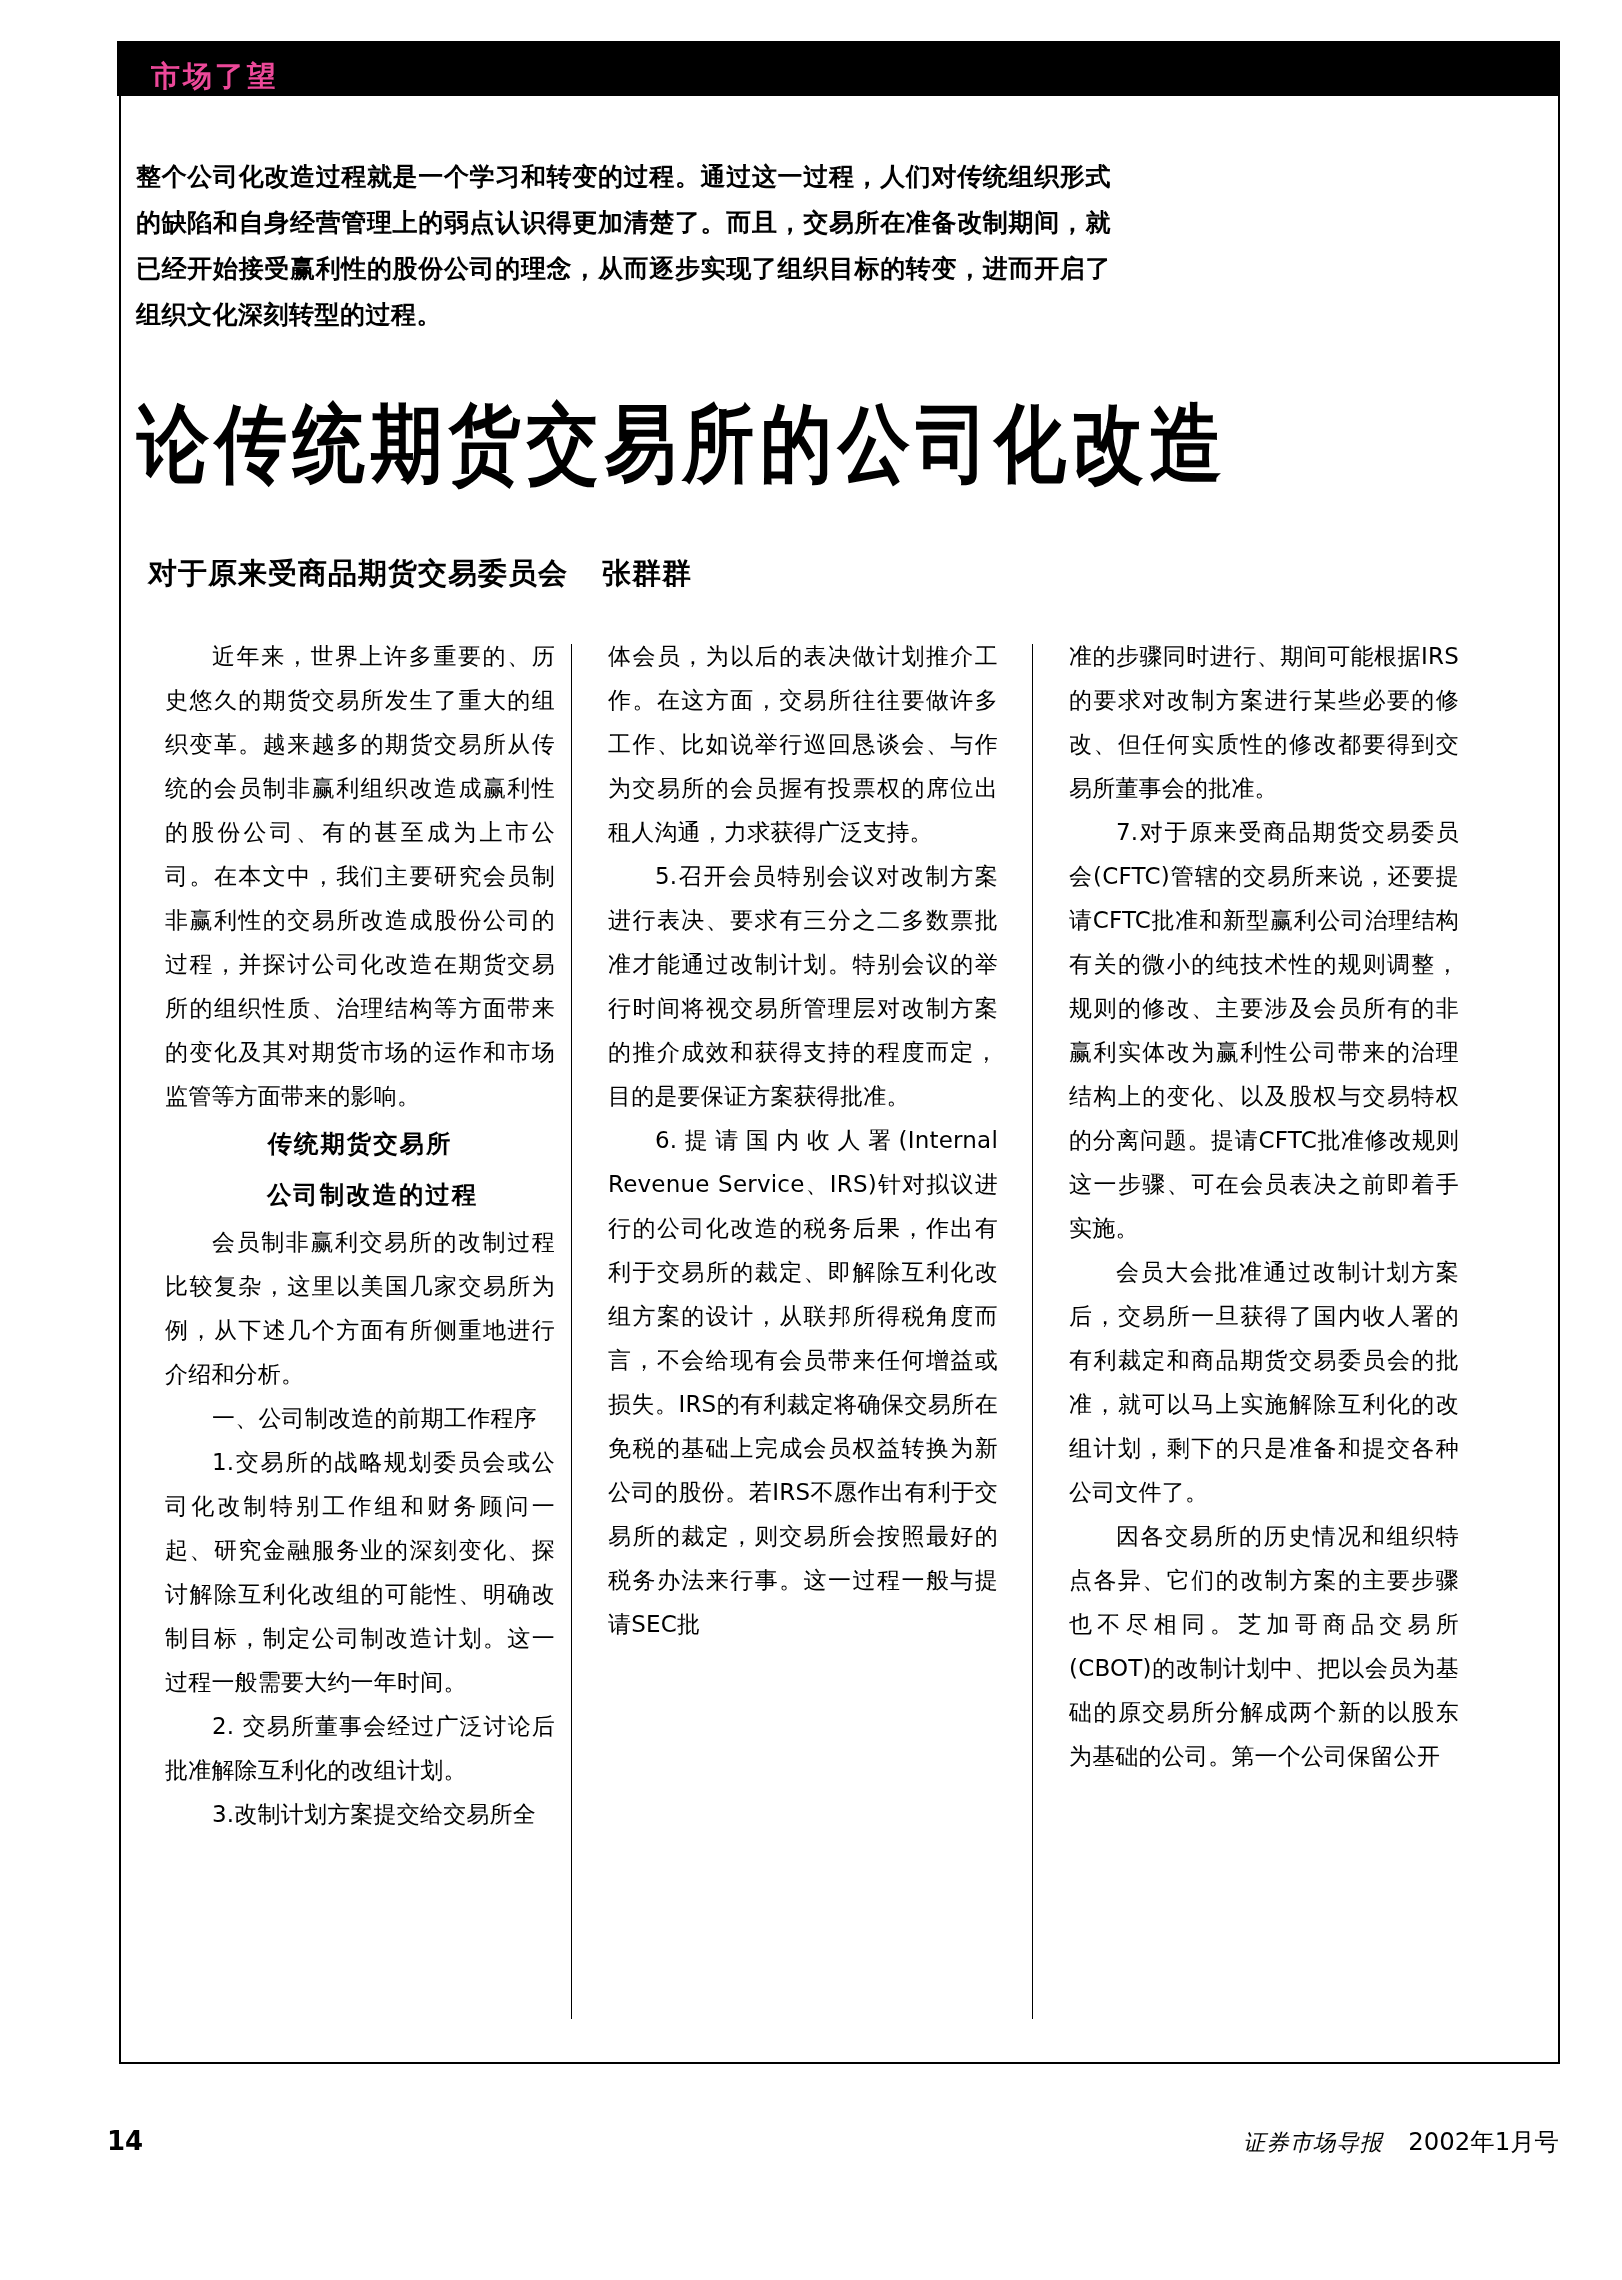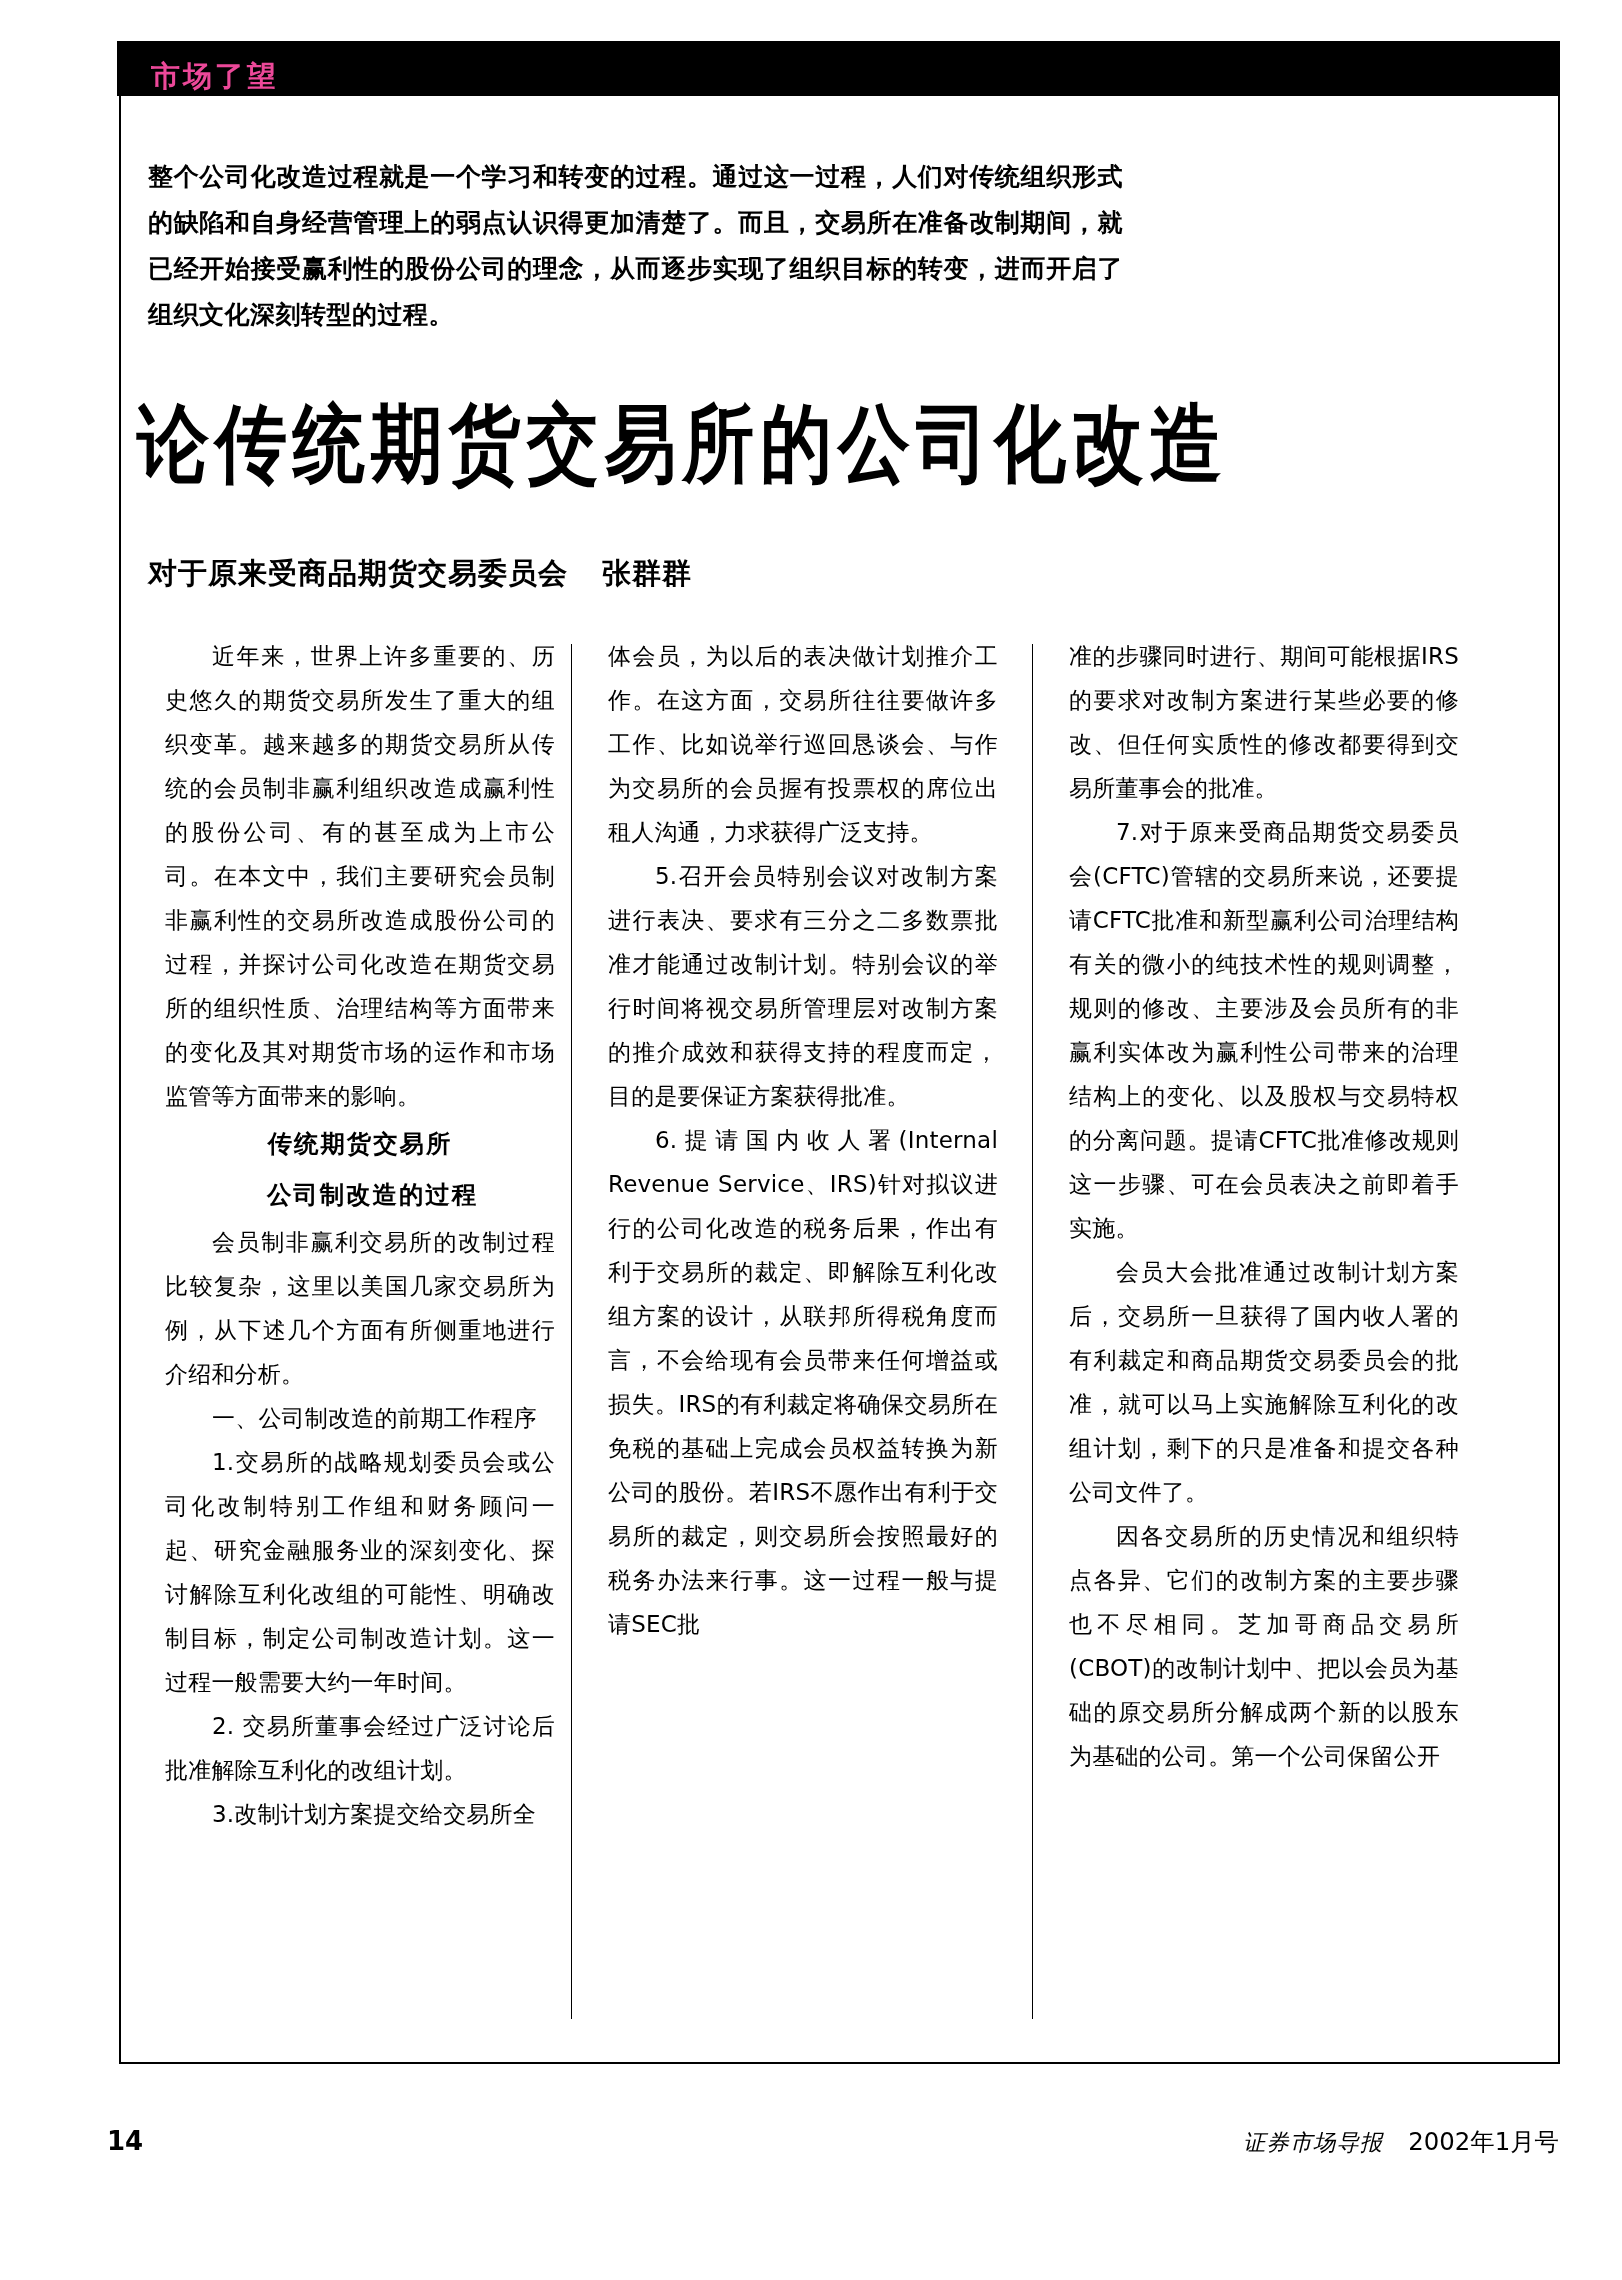--- a/index.html
+++ b/index.html
@@ -69,21 +69,21 @@
     left: 119px;
     top: 2062px;
     width: 1441px;
     height: 2px;
     background: #000;
   }
 
   
   .abstract {
     position: absolute;
-    left: 148px;
+    left: 136px;
     top: 154px;
     width: 975px;
   }
   .abstract p {
     margin: 0;
     font-size: 25px;
     font-weight: 700;
     line-height: 46px;
     letter-spacing: 0.5px;
     text-align: justify;

